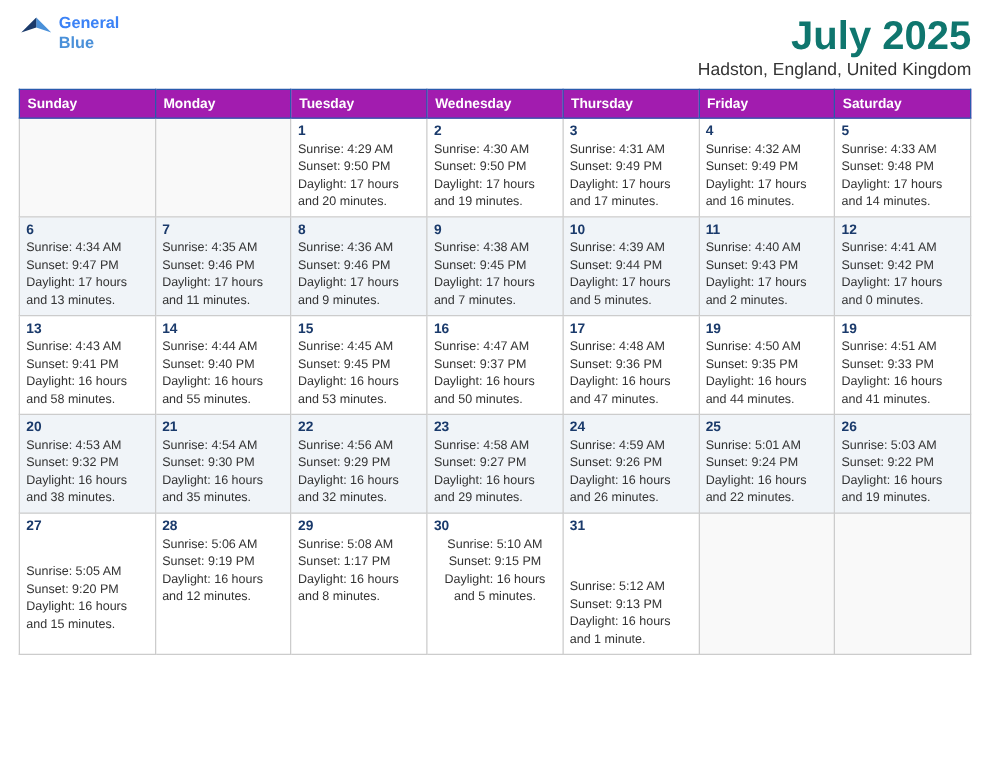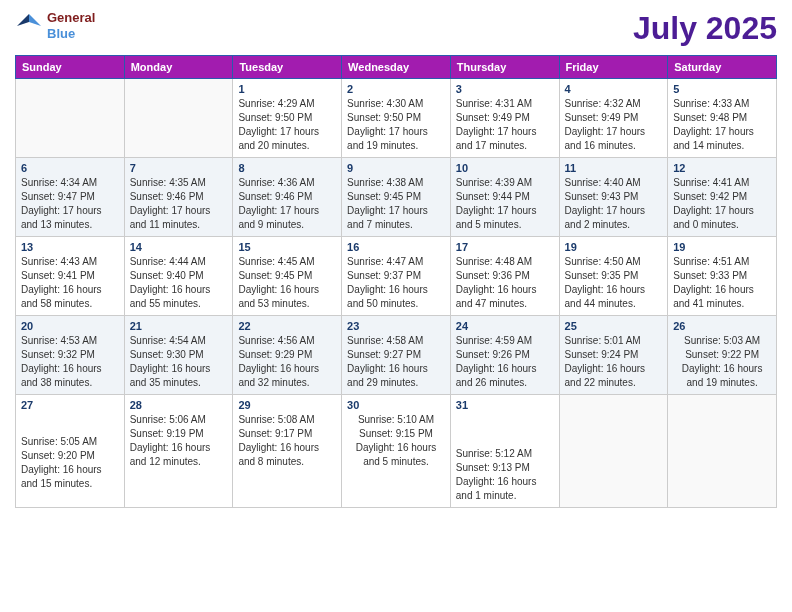--- a/index.html
+++ b/index.html
@@ -27,33 +27,33 @@
       align-items: center;
       gap: 4px;
     }
     .logo-text {
       font-size: 13px;
       font-weight: bold;
       color: #1a3a6b;
       line-height: 1.2;
     }
     .logo-text span {
-      color: #7f1d1d;
+      color: #3b82f6;
     }
     .logo-icon {
       width: 28px;
       height: 28px;
     }
     .title-block {
       text-align: right;
     }
     .main-title {
       font-size: 32px;
       font-weight: bold;
-      color: #4c1d95;
+      color: #0f766e;
     }
     .subtitle {
       font-size: 14px;
       color: #333;
     }
     .calendar {
       width: 100%;
       border-collapse: collapse;
       font-size: 10px;
     }
@@ -103,20 +103,21 @@
         <polygon points="14,2 26,14 14,10" fill="#4a90d9"></polygon>
         <polygon points="14,2 2,14 14,10" fill="#1a3a6b"></polygon>
       </svg>
       <div class="logo-text">
         <div><span>General</span></div>
         <div><span style="color:#4a90d9">Blue</span></div>
       </div>
     </div>
     <div class="title-block">
       <div class="main-title">July 2025</div>
+      <div class="subtitle">Hadston, England, United Kingdom</div>
     </div>
   </div>
 
   <table class="calendar">
     <thead>
       <tr>
       <th>Sunday</th>
           <th>Monday</th>
           <th>Tuesday</th>
           <th>Wednesday</th>
@@ -305,21 +306,21 @@
           </td>
           <td>
             <div class="day-num">25</div>
             <div class="day-info" style="white-space: pre-line;">Sunrise: 5:01 AM
 Sunset: 9:24 PM
 Daylight: 16 hours
 and 22 minutes.</div>
           </td>
           <td>
             <div class="day-num">26</div>
-            <div class="day-info" style="white-space: pre-line; text-align: center;">Sunrise: 5:03 AM
+            <div class="day-info" style="white-space: pre-line;">Sunrise: 5:03 AM
 Sunset: 9:22 PM
 Daylight: 16 hours
 and 19 minutes.</div>
           </td>
         </tr>
         <tr>
           <td>
             <div class="day-num">27</div>
             <div class="day-info" style="white-space: pre-line; margin-top: 24px;">Sunrise: 5:05 AM
 Sunset: 9:20 PM
@@ -329,21 +330,21 @@
           <td>
             <div class="day-num">28</div>
             <div class="day-info" style="white-space: pre-line;">Sunrise: 5:06 AM
 Sunset: 9:19 PM
 Daylight: 16 hours
 and 12 minutes.</div>
           </td>
           <td>
             <div class="day-num">29</div>
             <div class="day-info" style="white-space: pre-line;">Sunrise: 5:08 AM
-Sunset: 9:17 PM
+Sunset: 1:17 PM
 Daylight: 16 hours
 and 8 minutes.</div>
           </td>
           <td>
             <div class="day-num">30</div>
             <div class="day-info" style="white-space: pre-line; text-align: center;">Sunrise: 5:10 AM
 Sunset: 9:15 PM
 Daylight: 16 hours
 and 5 minutes.</div>
           </td>

